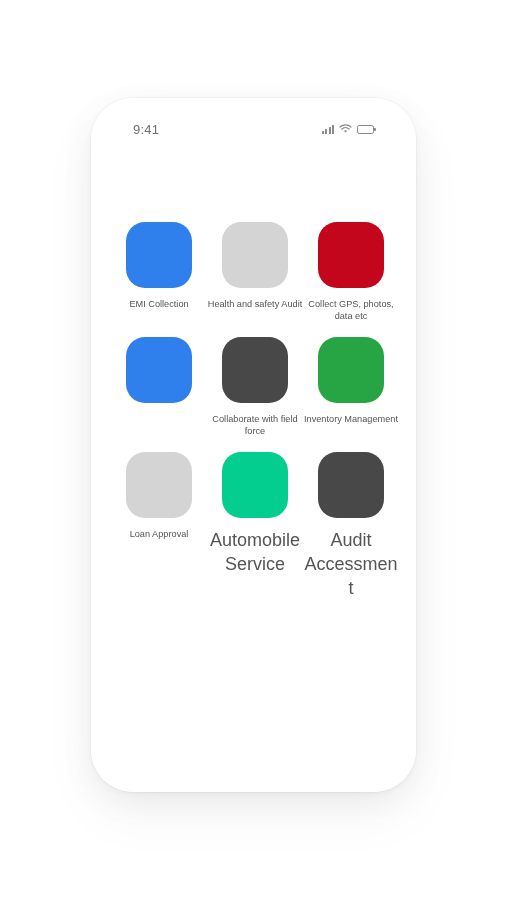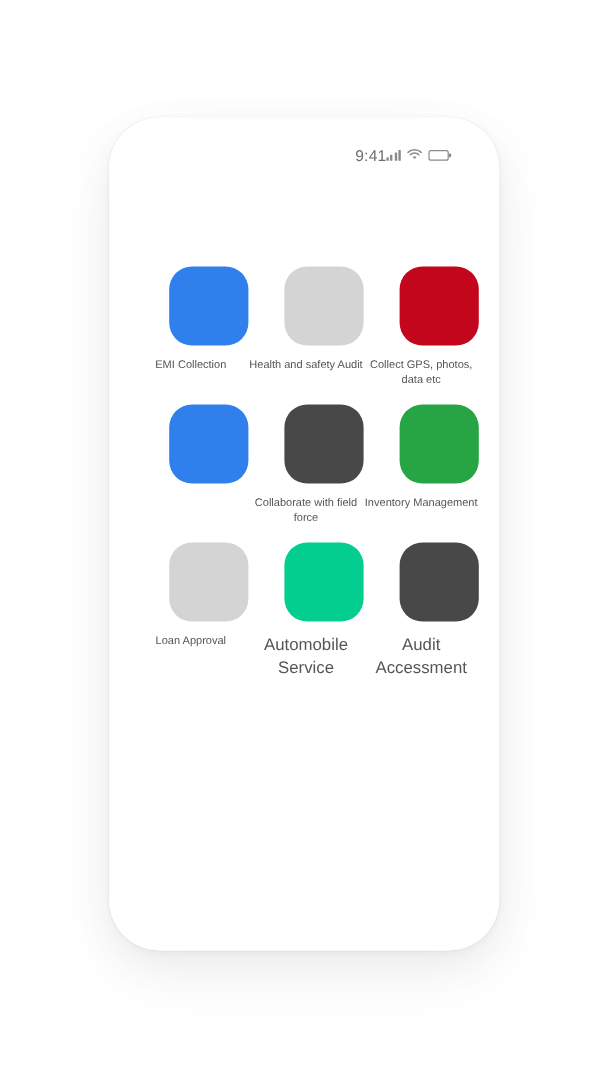--- a/index.html
+++ b/index.html
@@ -43,23 +43,24 @@
 
   
   #status-bar {
     position: absolute;
     left: 0;
     top: 20px;
     width: 100%;
     height: 22px;
     display: flex;
     align-items: center;
-    justify-content: flex-end;
+    justify-content: space-between;
     padding: 0 42px;
     box-sizing: border-box;
+    gap: 44px;
   }
   #status-time {
     font-size: 13px;
     color: #6e6e73;
     letter-spacing: 0.2px;
     font-weight: 400;
   }
   #status-icons {
     display: flex;
     align-items: center;
@@ -116,38 +117,38 @@
     width: 100%;
     box-sizing: border-box;
     padding: 0 20px;
     display: grid;
     grid-template-columns: repeat(3, 1fr);
     row-gap: 14px;
   }
   .app-tile {
     display: flex;
     flex-direction: column;
-    align-items: flex-end;
+    align-items: center;
     cursor: pointer;
   }
   .tile-square {
     width: 66px;
     height: 66px;
     border-radius: 19px;
   }
   .tile-label {
     margin-top: 10px;
     text-align: center;
     color: #555558;
     line-height: 1.35;
     width: 96px;
     word-wrap: break-word;
   }
   .tile-label.small { font-size: 9.2px; }
-  .tile-label.large { font-size: 14px; }
+  .tile-label.large { font-size: 18px; }
 </style>
 </head>
 <body>
 
 <div id="phone-frame">
   <div id="phone-screen">
 
     <div id="status-bar">
       <span id="status-time">9:41</span>
       <span id="status-icons">

